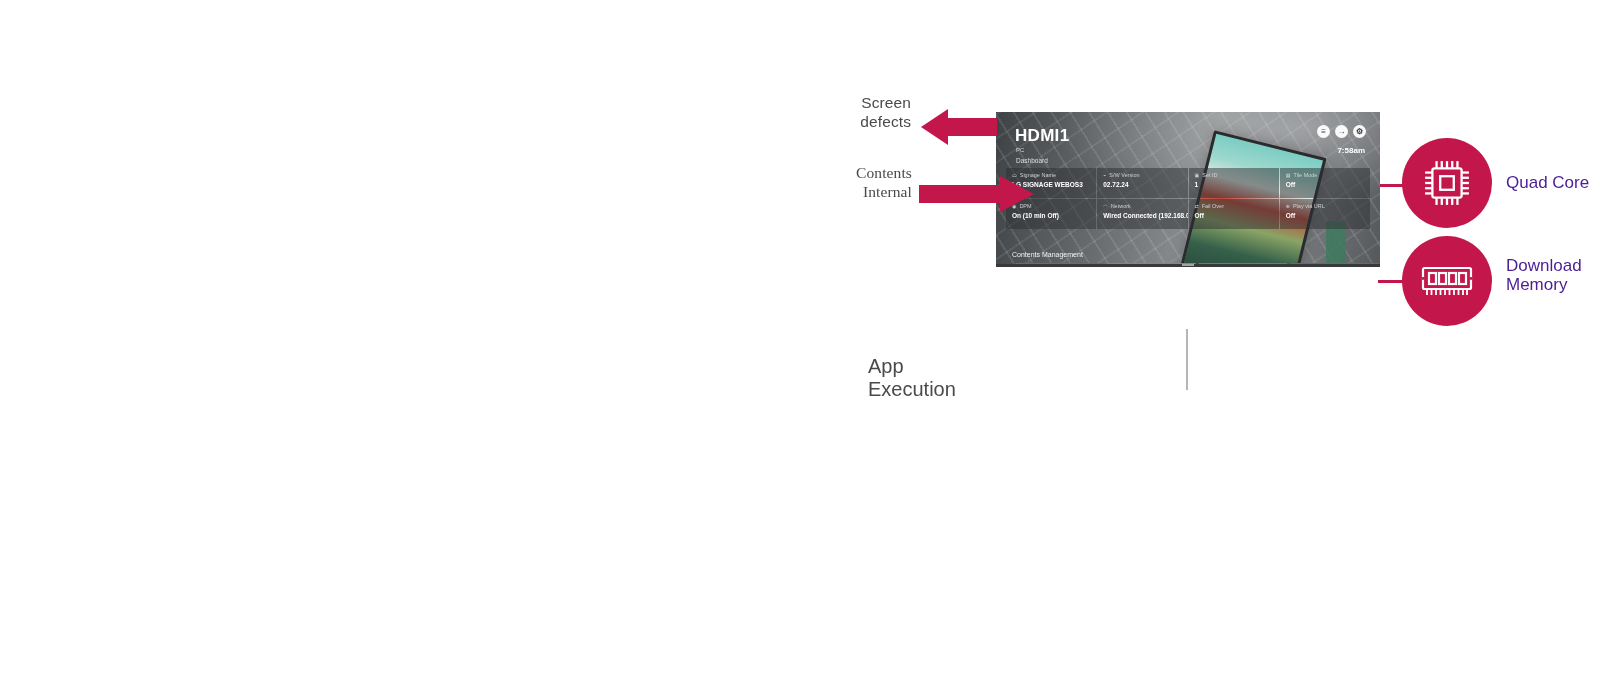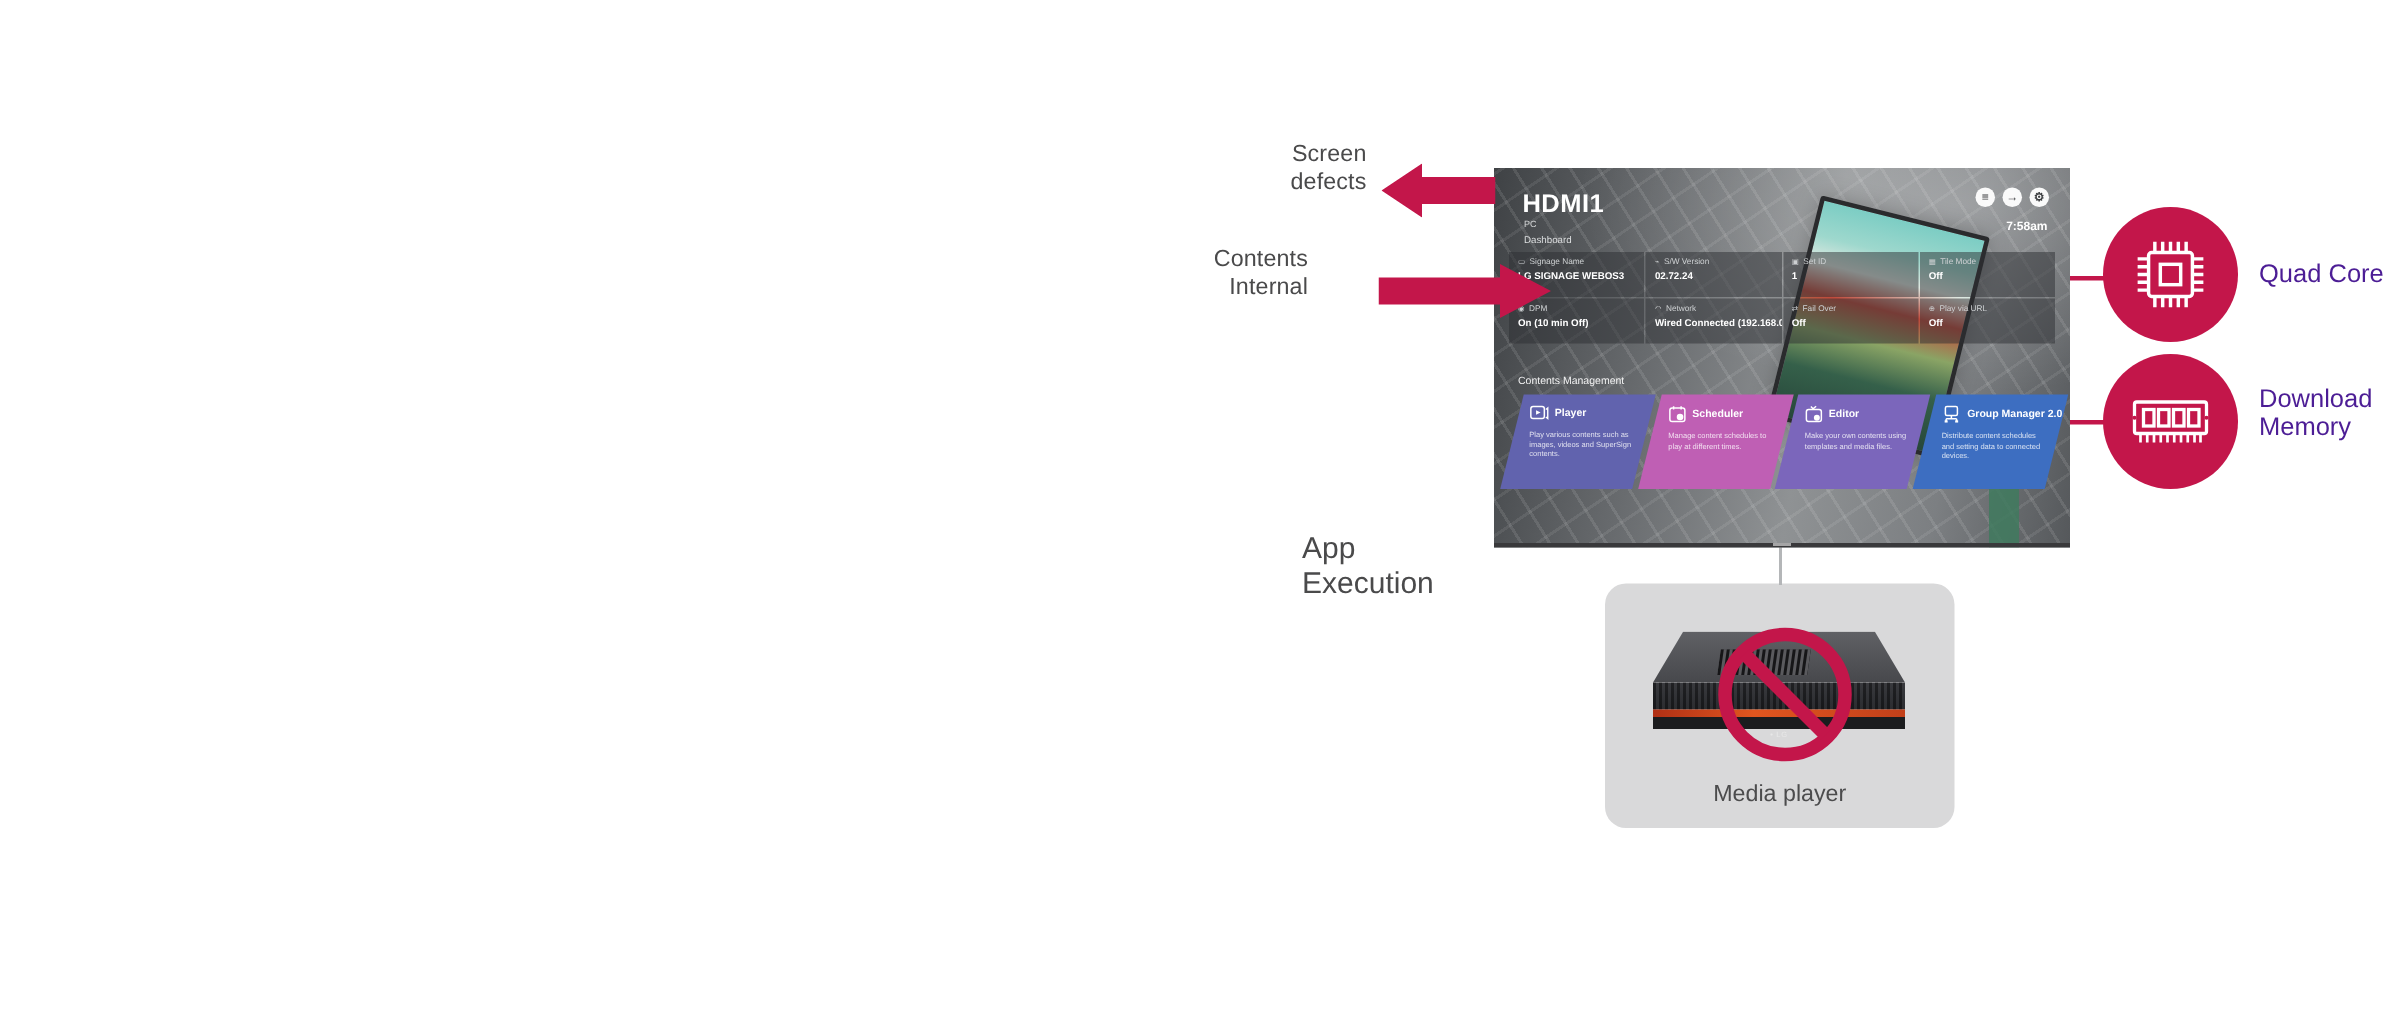--- a/index.html
+++ b/index.html
@@ -3,34 +3,34 @@
 <meta charset="utf-8">
 <style>
   * { margin:0; padding:0; box-sizing:border-box; }
   html,body { background:#fff; }
   body { font-family:"Liberation Sans", sans-serif; }
   .canvas { position:relative; width:1600px; height:683px; background:#ffffff; overflow:hidden;margin-left:38px; }
 
   
   .side-label { position:absolute; text-align:right; font-size:15.5px; line-height:18.5px; color:#4a4a4b; letter-spacing:.1px; }
   .lbl-defects { top:94px; right:727px; }
-  .lbl-download { top:164px; right:766px; }
+  .lbl-download { top:164px; right:726px;font-family:Liberation Serif, serif; }
   .arrow-svg { position:absolute; z-index:6; }
   .arrow-defects { left:883px; top:109px; }
   .arrow-download { left:881px; top:176px; }
 
   
   .app-icon { position:absolute; left:845px; top:257px; width:92px; height:92px; border-radius:24px;
     background:linear-gradient(180deg,#d5133b 0%, #e03326 55%, #f58321 100%);
     display:flex; align-items:center; justify-content:center; }
   .app-icon span { color:#fff; font-size:31px; font-weight:600; letter-spacing:.3px; padding-bottom:4px; }
   .app-exec { position:absolute; left:830px; top:355px; width:122px; text-align:left; font-size:20px; color:#4a4a4b; }
 
   
-  .tv { position:absolute; left:958px; top:112px; width:384px; height:253px; overflow:hidden; background:#63666a; z-index:2; }
+  .tv { position:absolute; left:958px; top:112px; width:384px; height:155px; overflow:hidden; background:#63666a; z-index:2; }
   .tv-photo { position:absolute; inset:0;
     background:
       repeating-linear-gradient(58deg, rgba(255,255,255,0.10) 0 2px, rgba(255,255,255,0) 2px 16px),
       repeating-linear-gradient(-34deg, rgba(255,255,255,0.08) 0 2px, rgba(255,255,255,0) 2px 20px),
       radial-gradient(120% 90% at 80% 10%, rgba(255,255,255,0.25), rgba(255,255,255,0) 55%),
       linear-gradient(100deg,#3f4245 0%, #6a6d70 30%, #8f9294 55%, #7c7f82 78%, #55585b 100%);
   }
   .tv-art { position:absolute; left:198px; top:30px; width:116px; height:152px; transform:rotate(14deg);
     border:3px solid #2a2b2d; border-radius:2px;
     background:linear-gradient(180deg,#7ccdc4 0%, #9ed8cd 16%, #dfe9e2 28%, #c04a3b 42%, #8aa465 58%, #35604a 76%, #27473a 100%);
@@ -307,29 +307,14 @@
       <circle cx="3" cy="15.5" r="1.4" fill="#c3164a" stroke="none"></circle>
         <circle cx="51" cy="15.5" r="1.4" fill="#c3164a" stroke="none"></circle>
     </svg>
   </div>
   <div class="badge-label lbl-mem">
     <div>Download</div>
     <div>Memory</div>
   </div>
 
   <div class="vline"></div>
-  <div class="media-box">
-    <div class="device">
-      <div class="device-top">
-        <div class="device-vent"></div>
-      </div>
-      <div class="device-front"></div>
-      <div class="device-stripe"></div>
-      <div class="device-base"><span>• LG</span></div>
-    </div>
-    <svg class="prohibit" width="92" height="92" viewBox="0 0 92 92">
-      <circle cx="46" cy="46" r="40" fill="none" stroke="#c3164a" stroke-width="9"></circle>
-      <line x1="19" y1="19" x2="73" y2="73" stroke="#c3164a" stroke-width="9"></line>
-    </svg>
-    <div class="media-label">Media player</div>
-  </div>
 
 </div>
 
 </body></html>

